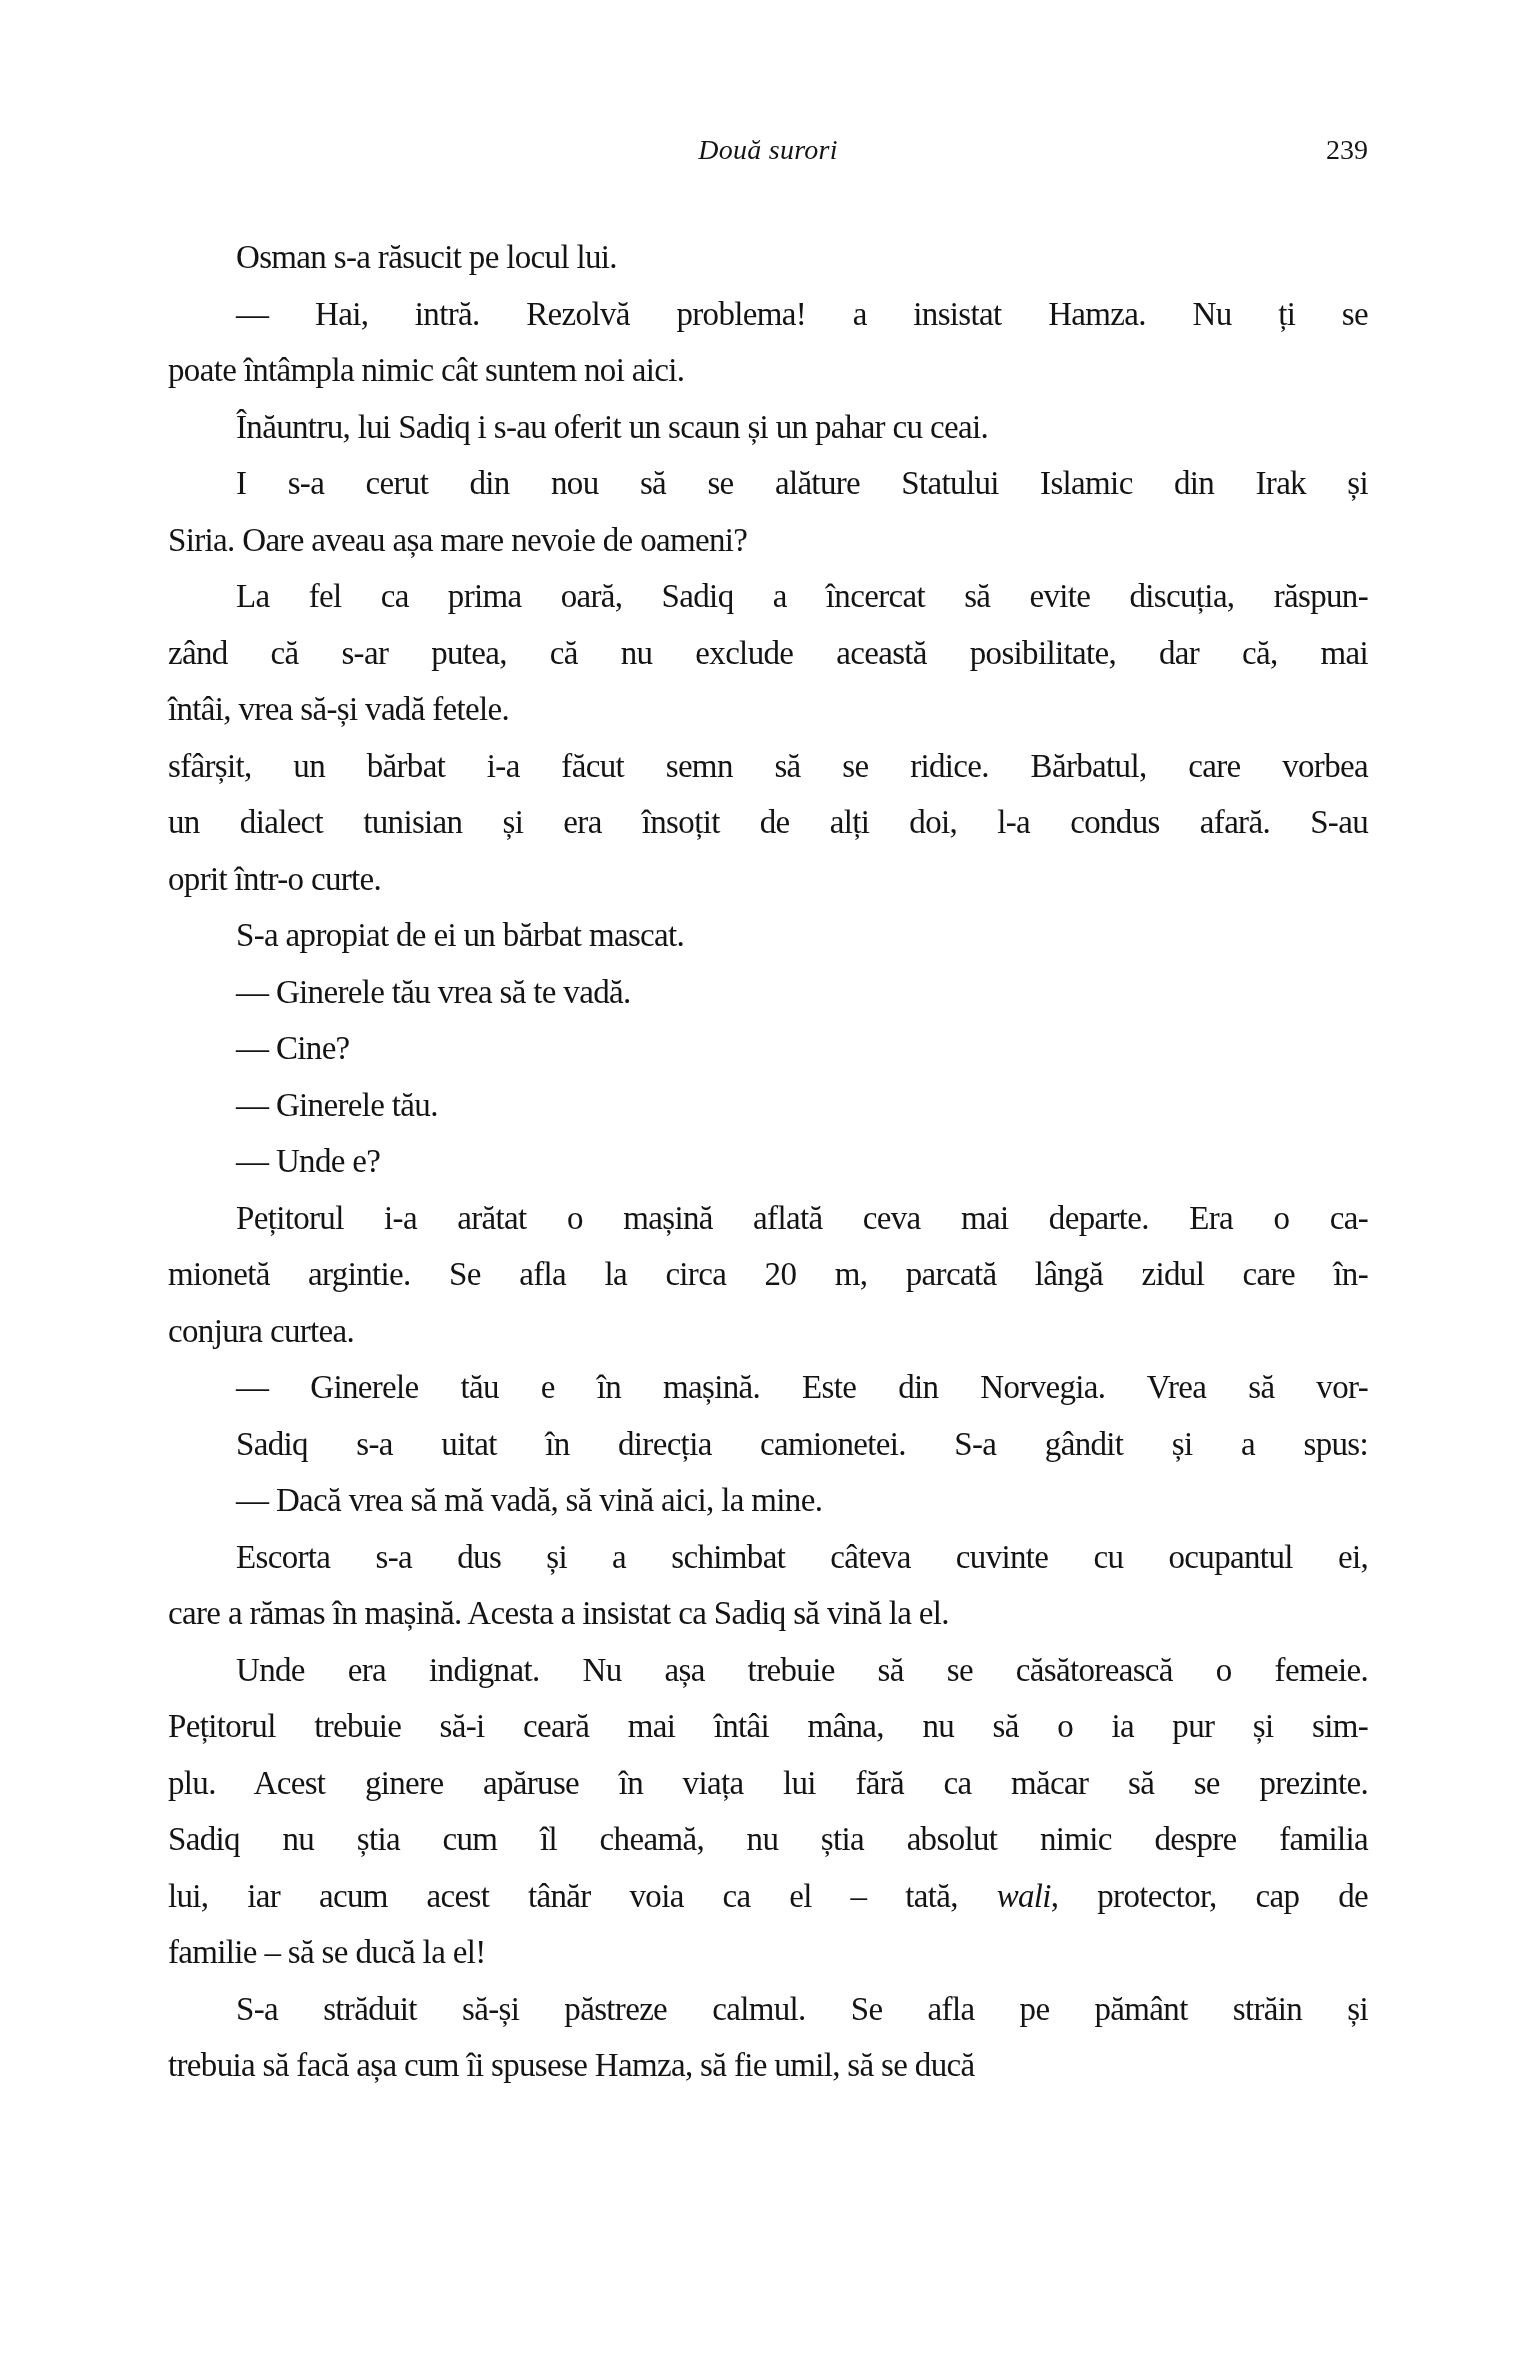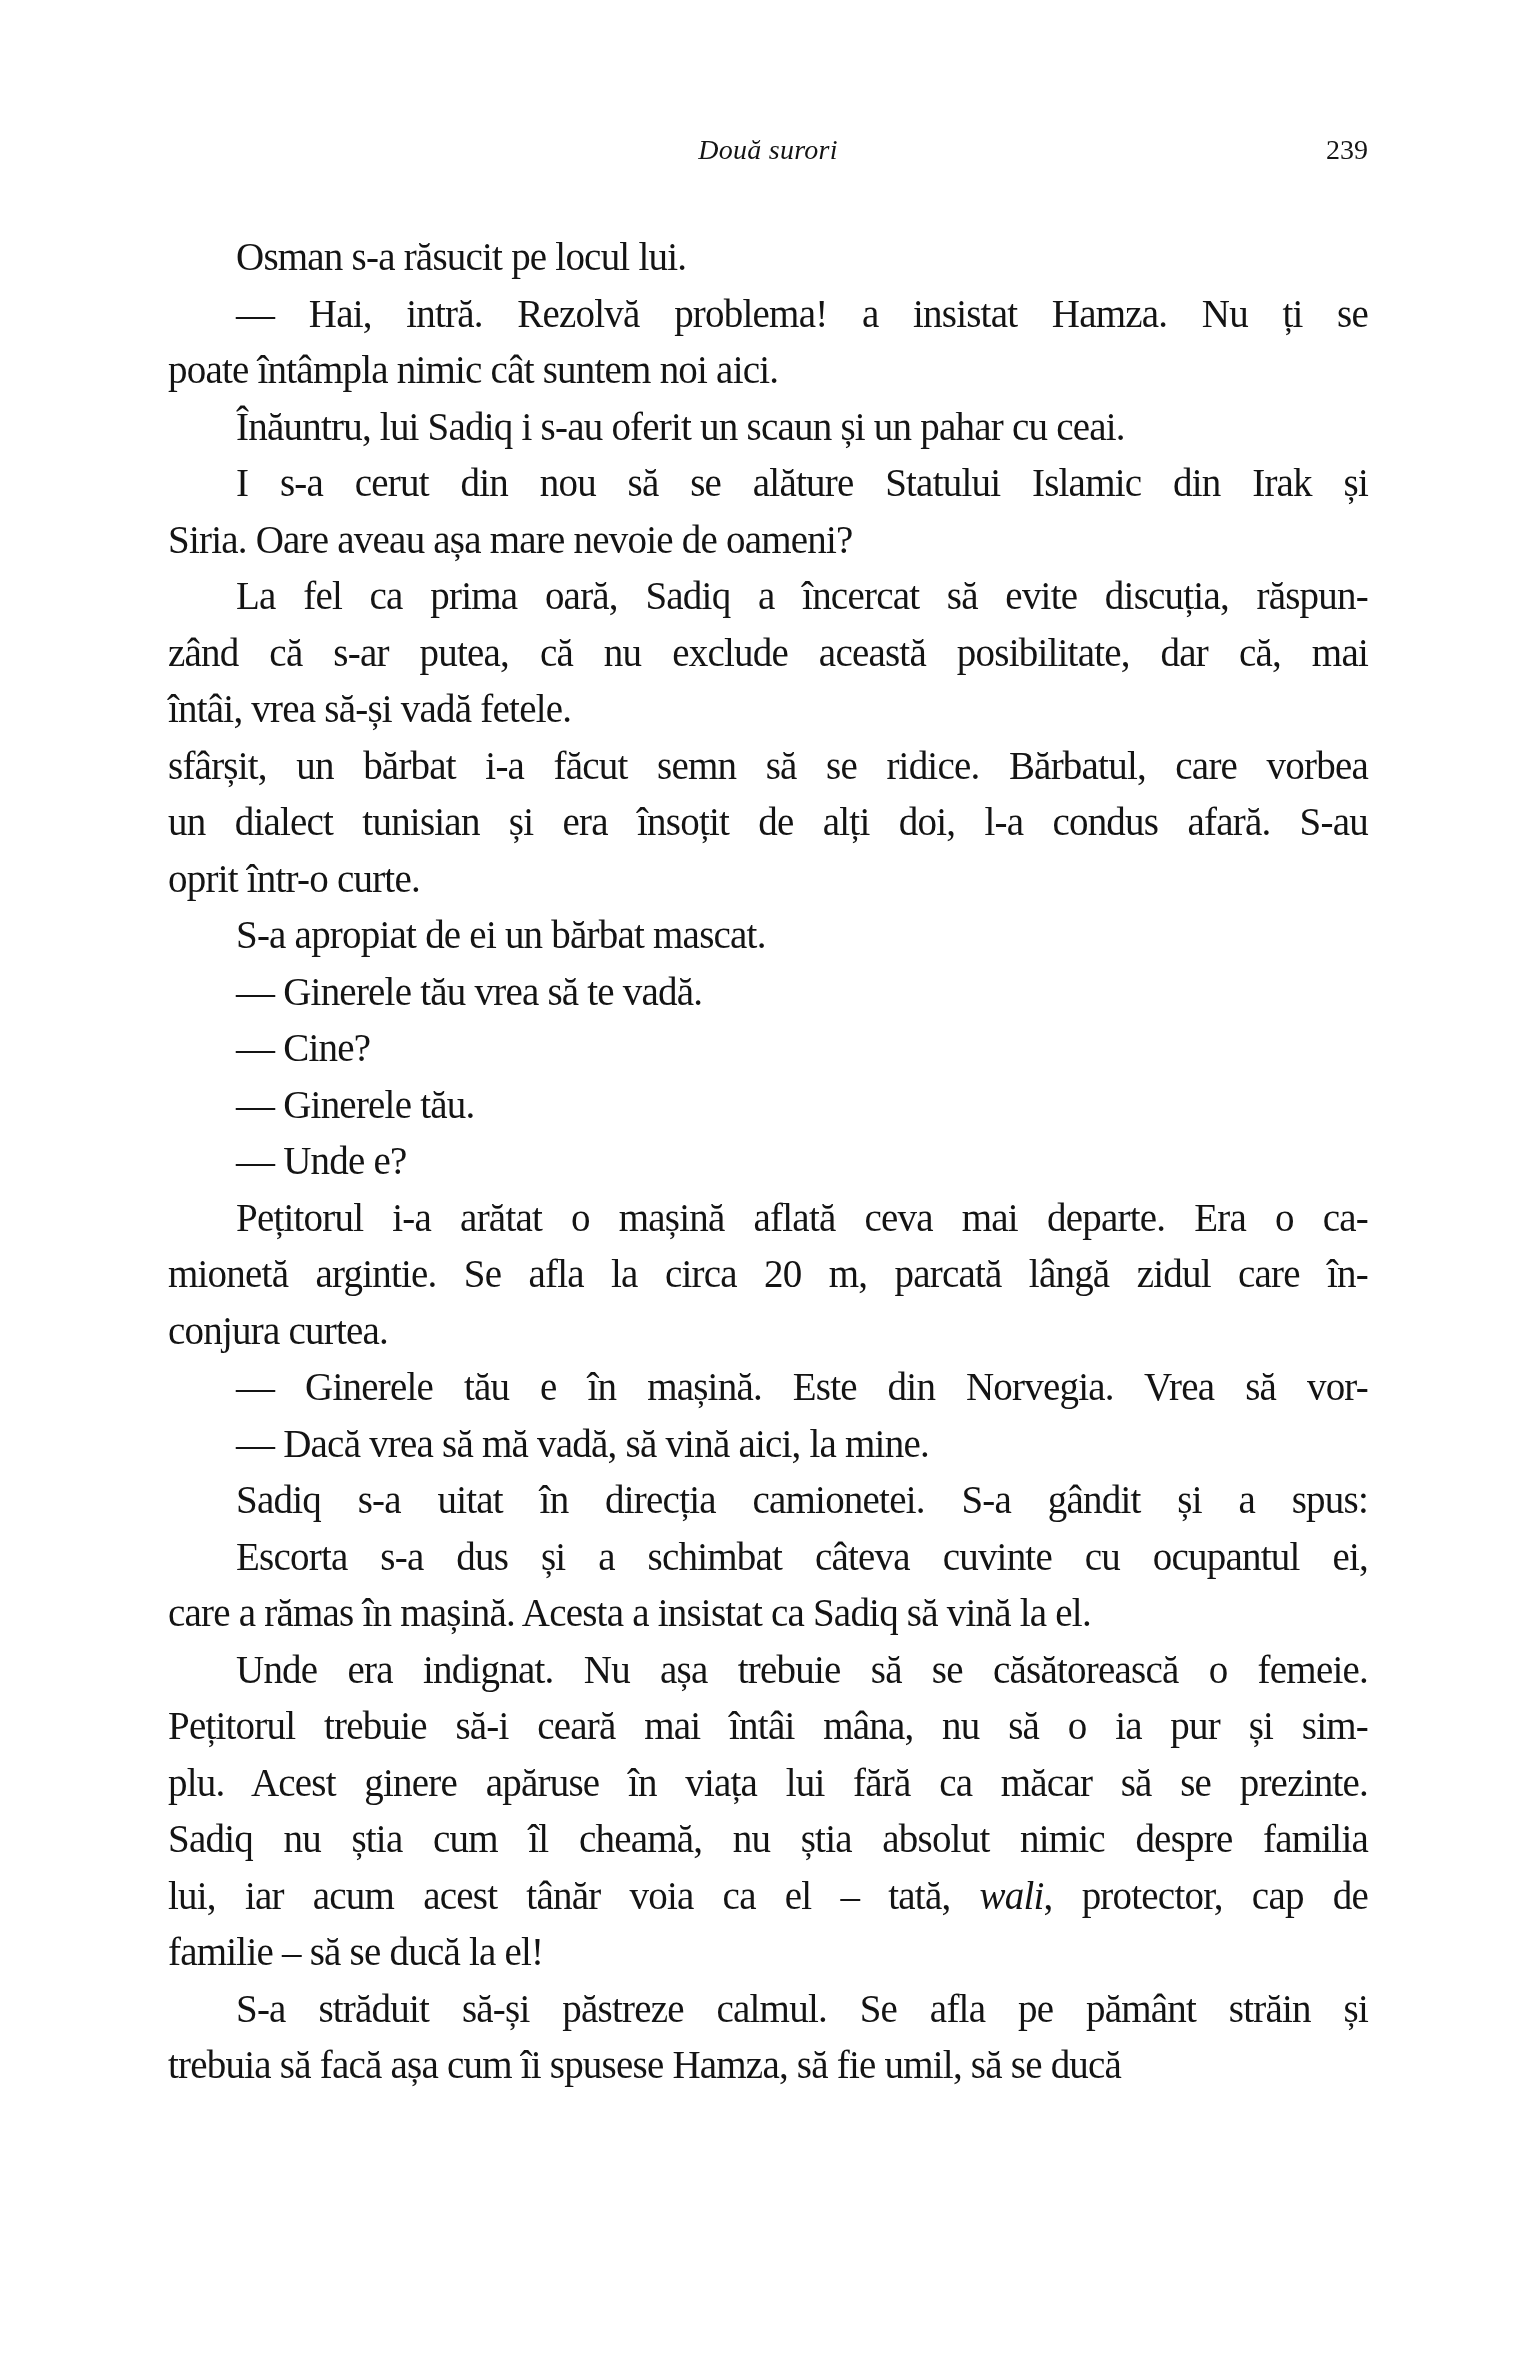--- a/index.html
+++ b/index.html
@@ -42,21 +42,21 @@
   }
   .text-block {
     position: absolute;
     left: 168px;
     top: 229px;
     width: 1200px;
   }
   .line {
     height: 56.5px;
     line-height: 56.5px;
-    font-size: 39px;
+    font-size: 33px;
     letter-spacing: -0.02em;
     white-space: normal;
     text-align: left;
   }
   .line.indent {
     padding-left: 68px;
   }
   .line.justify {
     text-align: justify;
     text-align-last: justify;
@@ -89,22 +89,22 @@
       <div class="line"><span>oprit într-o curte.</span></div>
       <div class="line indent"><span>S-a apropiat de ei un bărbat mascat.</span></div>
       <div class="line indent"><span>— Ginerele tău vrea să te vadă.</span></div>
       <div class="line indent"><span>— Cine?</span></div>
       <div class="line indent"><span>— Ginerele tău.</span></div>
       <div class="line indent"><span>— Unde e?</span></div>
       <div class="line indent justify"><span>Pețitorul i-a arătat o mașină aflată ceva mai departe. Era o ca-</span></div>
       <div class="line justify"><span>mionetă argintie. Se afla la circa 20 m, parcată lângă zidul care în-</span></div>
       <div class="line"><span>conjura curtea.</span></div>
       <div class="line indent justify"><span>— Ginerele tău e în mașină. Este din Norvegia. Vrea să vor-</span></div>
+      <div class="line indent justify"><span>Sadiq s-a uitat în direcția camionetei. S-a gândit și a spus:</span></div>
       <div class="line indent"><span>— Dacă vrea să mă vadă, să vină aici, la mine.</span></div>
-      <div class="line indent justify"><span>Sadiq s-a uitat în direcția camionetei. S-a gândit și a spus:</span></div>
       <div class="line indent justify"><span>Escorta s-a dus și a schimbat câteva cuvinte cu ocupantul ei,</span></div>
       <div class="line"><span>care a rămas în mașină. Acesta a insistat ca Sadiq să vină la el.</span></div>
       <div class="line indent justify"><span>Unde era indignat. Nu așa trebuie să se căsătorească o femeie.</span></div>
       <div class="line justify"><span>Pețitorul trebuie să-i ceară mai întâi mâna, nu să o ia pur și sim-</span></div>
       <div class="line justify"><span>plu. Acest ginere apăruse în viața lui fără ca măcar să se prezinte.</span></div>
       <div class="line justify"><span>Sadiq nu știa cum îl cheamă, nu știa absolut nimic despre familia</span></div>
       <div class="line justify"><span>lui, iar acum acest tânăr voia ca el – tată, </span><i>wali</i><span>, protector, cap de</span></div>
       <div class="line"><span>familie – să se ducă la el!</span></div>
       <div class="line indent justify"><span>S-a străduit să-și păstreze calmul. Se afla pe pământ străin și</span></div>
       <div class="line"><span>trebuia să facă așa cum îi spusese Hamza, să fie umil, să se ducă</span></div>

